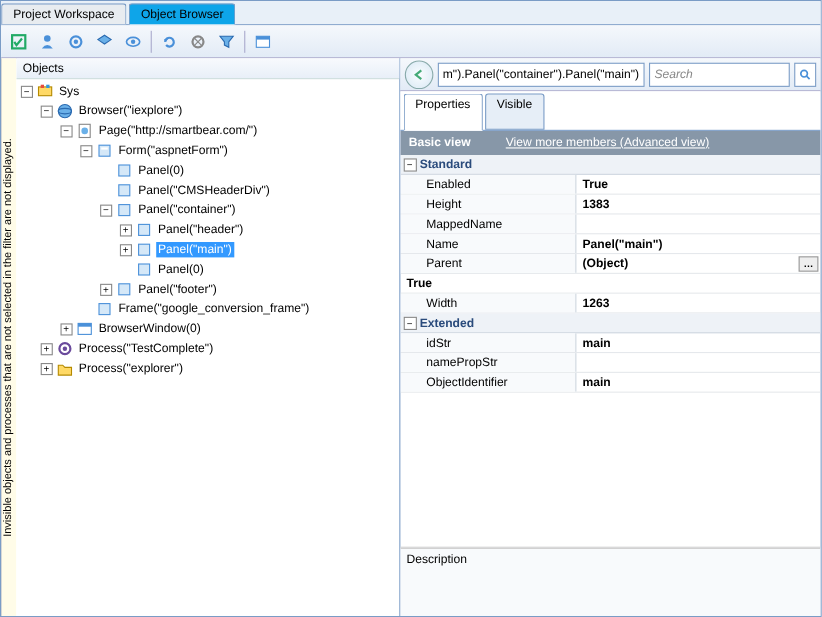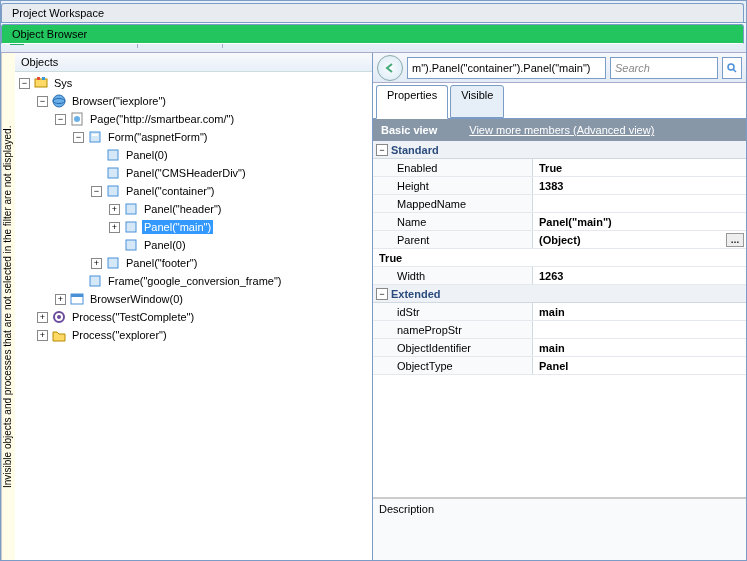--- a/index.html
+++ b/index.html
@@ -1,38 +1,38 @@
 <!DOCTYPE html>
 <html><head>
 <meta charset="utf-8">
 <style>
 * { box-sizing: border-box; margin: 0; padding: 0; font-family: Tahoma, sans-serif; font-size: 11px; }
 body { background: #fff; width: 747px; height: 561px; border: 1px solid #7a9cc6; overflow: hidden; }
-.tabs-top { display: flex; background: #e8f0f8; border-bottom: 1px solid #7a9cc6; height: 22px; flex-direction: column; }
+.tabs-top { display: flex; background: #e8f0f8; border-bottom: 1px solid #7a9cc6; height: 22px; }
 .tab-top { padding: 3px 10px; border: 1px solid #7a9cc6; border-bottom: none; margin-right: 2px; margin-top: 2px; background: #e8ecf0; cursor: pointer; border-radius: 3px 3px 0 0; }
-.tab-top.active { background: #22c55e; border-bottom: 1px solid #fff; position: relative; z-index: 1; margin-bottom: -1px; }
+.tab-top.active { background: #0ea5e9; border-bottom: 1px solid #fff; position: relative; z-index: 1; margin-bottom: -1px; }
 .toolbar { display: flex; align-items: center; height: 30px; background: linear-gradient(#f5f8fc, #e2ebf6); border-bottom: 1px solid #aac; padding: 0 4px; gap: 2px; }
 .tbtn { width: 24px; height: 24px; display: flex; align-items: center; justify-content: center; cursor: pointer; border: 1px solid transparent; border-radius: 2px; }
 .tsep { width: 1px; height: 20px; background: #aac; margin: 0 2px; }
 .main { display: flex; height: calc(100% - 52px); }
 .leftbar { width: 14px; background: #fffce8; border-right: 1px solid #ccc; writing-mode: vertical-rl; transform: rotate(180deg); text-align: center; font-size: 10px; padding: 4px 0; white-space: nowrap; overflow: hidden; }
 .left-pane { width: 358px; display: flex; flex-direction: column; border-right: 1px solid #7a9cc6; }
 .objects-header { background: linear-gradient(#f8fafd, #e8eff8); border-bottom: 1px solid #cdd; padding: 3px 6px; }
 .tree { flex: 1; overflow: auto; padding: 2px 0; }
 .tree-row { display: flex; align-items: center; height: 18px; white-space: nowrap; cursor: default; }
 .tree-row.selected .lbl { background: #3399ff; color: #fff; padding: 1px 2px; }
 .expander { width: 11px; height: 11px; border: 1px solid #888; display: flex; align-items: center; justify-content: center; font-size: 9px; line-height: 1; margin-right: 3px; background: #fff; cursor: pointer; }
 .expander.placeholder { border: none; background: transparent; }
 .nicon { width: 16px; height: 16px; margin-right: 3px; display: flex; align-items: center; justify-content: center; }
 .lbl { padding: 1px 2px; }
 .right-pane { flex: 1; display: flex; flex-direction: column; }
 .nav-row { display: flex; align-items: center; height: 30px; padding: 3px 4px; gap: 4px; background: linear-gradient(#f5f8fc, #e2ebf6); border-bottom: 1px solid #aac; }
 .back-btn { width: 26px; height: 26px; border-radius: 50%; border: 1px solid #8aa; background: radial-gradient(#fafdff, #d8e8f4); display: flex; align-items: center; justify-content: center; cursor: pointer; }
 .path-box { flex: 1; border: 1px solid #7a9cc6; background: #fff; height: 22px; display: flex; align-items: center; padding: 0 4px; overflow: hidden; }
-.search-box { width: 108px; border: 1px solid #7a9cc6; background: #fff; height: 22px; display: flex; align-items: center; padding: 0 4px; color: #888; font-style: italic; }
+.search-box { width: 128px; border: 1px solid #7a9cc6; background: #fff; height: 22px; display: flex; align-items: center; padding: 0 4px; color: #888; font-style: italic; }
 .search-ctrl { width: 20px; height: 22px; border: 1px solid #7a9cc6; background: #fff; display: flex; align-items: center; justify-content: center; cursor: pointer; }
 .sub-tabs { display: flex; background: #fff; height: 36px; padding-top: 2px; padding-left: 3px; border-bottom: 1px solid #7a9cc6; }
 .sub-tab { padding: 3px 10px; border: 1px solid #7a9cc6; background: #e6eef7; cursor: pointer; border-radius: 3px 3px 0 0; margin-right: 2px; }
 .sub-tab.active { background: #fff; border-bottom: 1px solid #fff; margin-bottom: -1px; position: relative; }
 .prop-area { flex: 1; display: flex; flex-direction: column; overflow: hidden; }
 .view-bar { background: #8797a8; color: #fff; height: 22px; display: flex; align-items: center; padding: 0 8px; gap: 32px; }
 .view-bar .bold { font-weight: bold; }
 .view-bar a { color: #fff; text-decoration: underline; cursor: pointer; }
 .prop-grid { flex: 1; overflow: auto; border-bottom: 1px solid #ccc; }
 .group-row { display: flex; align-items: center; background: #eef2f7; height: 18px; border-bottom: 1px solid #d0d8e0; }
@@ -329,21 +329,17 @@
             <div class="prop-val">main</div>
           </div>
           <div class="prop-row">
             <div class="prop-name">namePropStr</div>
             <div class="prop-val"></div>
           </div>
           <div class="prop-row">
             <div class="prop-name">ObjectIdentifier</div>
             <div class="prop-val">main</div>
           </div>
-          <div class="prop-row">
-            <div class="prop-name">ObjectType</div>
-            <div class="prop-val">Panel</div>
-          </div>
         </div>
       <div class="desc-panel">Description</div>
     </div>
   </div>
 </div>
 
 </body></html>

